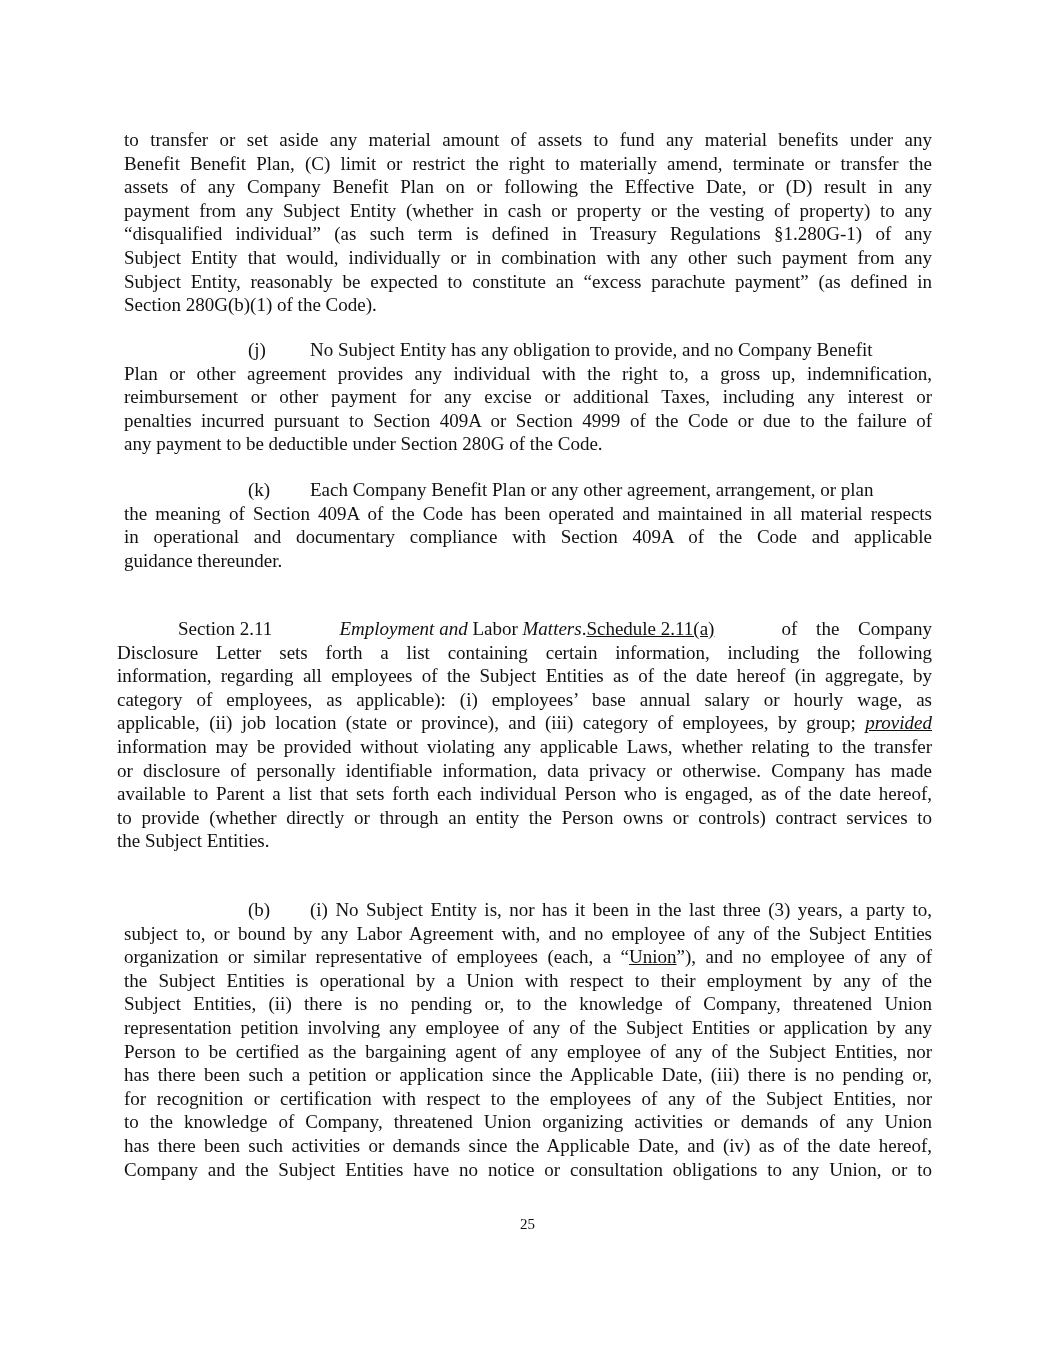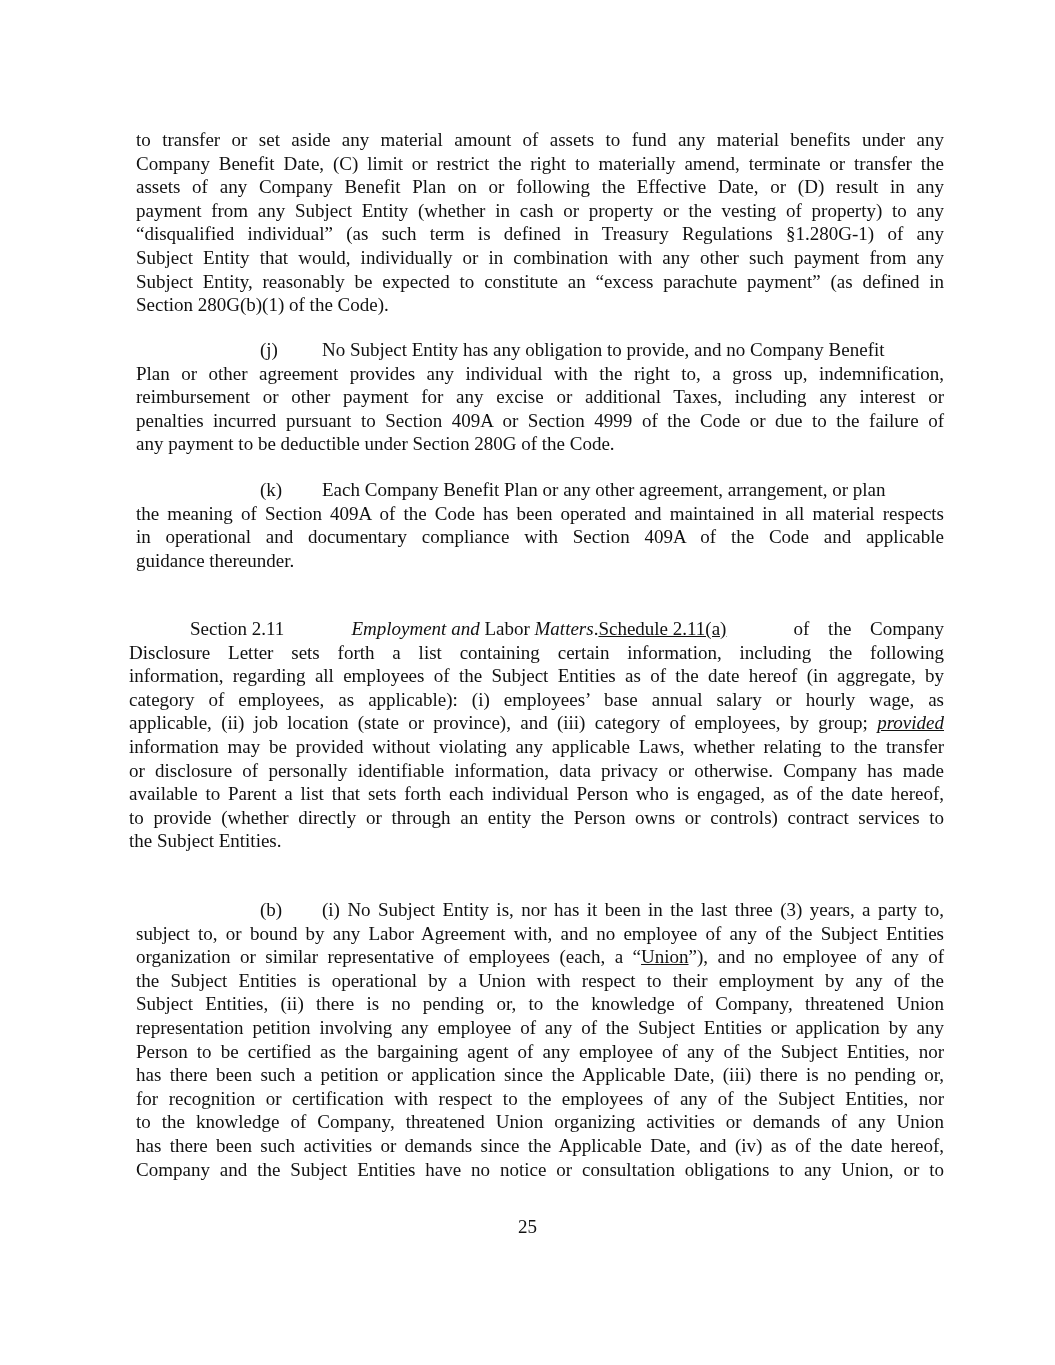--- a/index.html
+++ b/index.html
@@ -1,36 +1,36 @@
 <!DOCTYPE html>
 <html><head>
 <meta charset="utf-8">
 <style>
   html, body { margin: 0; padding: 0; background: #ffffff; }
   body { width: 1055px; height: 1365px; position: relative; overflow: hidden; }
   .page {
     position: absolute; left: 0; top: 0; width: 1055px; height: 1365px;
     font-family: "Liberation Serif", serif; font-size: 19px; color: #111;
   }
-  .para { position: absolute; line-height: 23.6px; margin-left: 12px; }
+  .para { position: absolute; line-height: 23.6px; }
   .line { display: block; white-space: nowrap; text-align: justify; text-align-last: justify; height: 23.6px; }
   .line.last { text-align-last: left; }
   .indent { display: inline-block; }
   .u { text-decoration: underline; }
   .i { font-style: italic; }
-  .page-number { position: absolute; left: 0; width: 1055px; top: 1216px; text-align: center; font-size: 19px; }
+  .page-number { position: absolute; left: 0; width: 1055px; top: 1216px; text-align: center; font-size: 15px; }
 </style>
 </head>
 <body>
 
 <div class="page">
 
   <div class="para" style="left:124px; top:128px; width:808px;">
     <span class="line">to transfer or set aside any material amount of assets to fund any material benefits under any</span>
-    <span class="line">Company Benefit Date, (C) limit or restrict the right to materially amend, terminate or transfer the</span>
+    <span class="line">Benefit Benefit Plan, (C) limit or restrict the right to materially amend, terminate or transfer the</span>
     <span class="line">assets of any Company Benefit Plan on or following the Effective Date, or (D) result in any</span>
     <span class="line">payment from any Subject Entity (whether in cash or property or the vesting of property) to any</span>
     <span class="line">“disqualified individual” (as such term is defined in Treasury Regulations §1.280G-1) of any</span>
     <span class="line">Subject Entity that would, individually or in combination with any other such payment from any</span>
     <span class="line">Subject Entity, reasonably be expected to constitute an “excess parachute payment” (as defined in</span>
     <span class="line last">Section 280G(b)(1) of the Code).</span>
   </div>
 
   <div class="para" style="left:124px; top:338px; width:808px;">
     <span class="line" style="padding-left:124px; text-align-last:left;">

